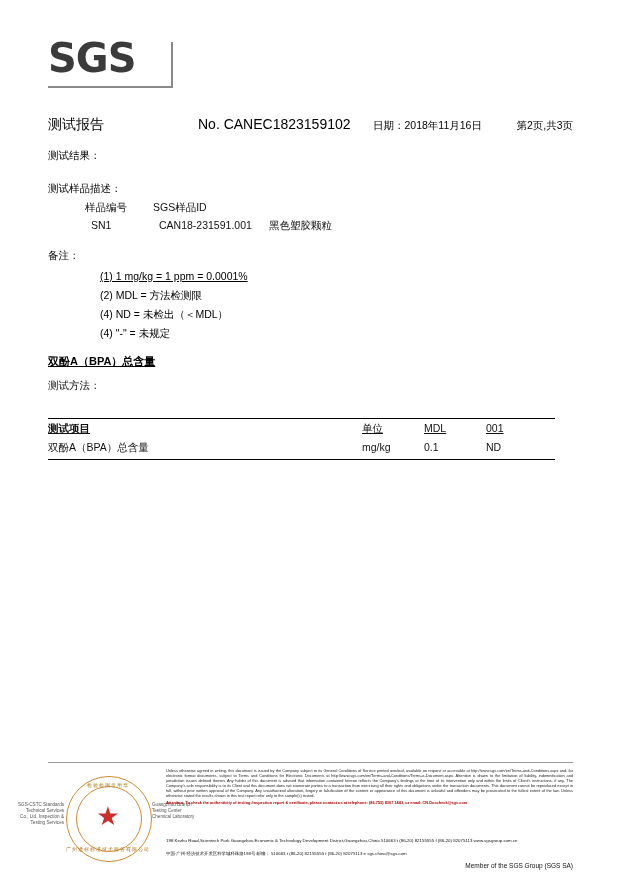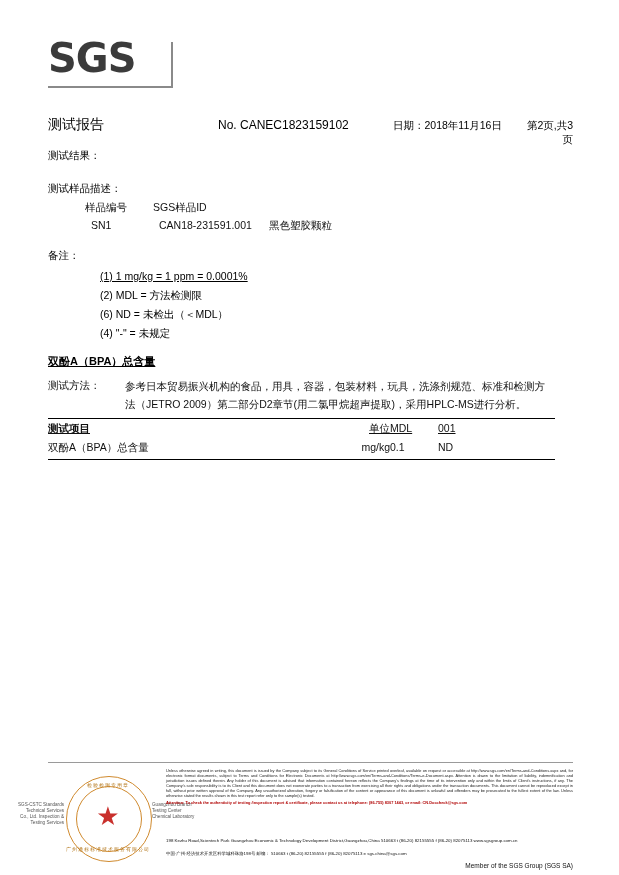--- a/index.html
+++ b/index.html
@@ -62,24 +62,23 @@
     width: 525px;
     display: flex;
     align-items: baseline;
   }
   .doc-title {
     font-size: 14px;
     color: #000;
     width: 150px;
   }
   .doc-no {
-    font-size: 12px;
+    font-size: 14px;
     color: #000;
     width: 175px;
-    margin-left: 20px;
   }
   .doc-date {
     font-size: 10.5px;
     color: #000;
     width: 130px;
   }
   .doc-page {
     font-size: 10.5px;
     color: #000;
     text-align: right;
@@ -157,22 +156,22 @@
   }
   .res-row {
     position: absolute;
     left: 48px;
     top: 441px;
     width: 507px;
     font-size: 10.5px;
     display: flex;
   }
   .rc-item { width: 280px; }
-  .rc-unit { width: 62px; text-align: right; }
-  .rc-mdl  { width: 48px; text-align: left; }
+  .rc-unit { width: 62px; text-align: left; margin-left: 34px; }
+  .rc-mdl  { width: 62px; text-align: left; }
   .rc-val  { width: 60px; text-align: left; }
   .res-head .rc-item, .res-head .rc-unit, .res-head .rc-mdl, .res-head .rc-val {
     text-decoration: underline;
   }
   .res-head .rc-item { text-decoration: underline; font-weight: bold; }
   .hline {
     position: absolute;
     left: 48px;
     width: 507px;
     height: 1px;
@@ -299,26 +298,25 @@
   </div>
   <div class="tbl-row">
     <div class="c-no">SN1</div>
     <div class="c-id">CAN18-231591.001</div>
     <div class="c-desc">黑色塑胶颗粒</div>
   </div>
 
   <div class="block label-l1 t-remark">备注：</div>
   <div class="block note n1">(1) 1 mg/kg = 1 ppm = 0.0001%</div>
   <div class="block note n2">(2) MDL = 方法检测限</div>
-  <div class="block note n3">(6) ND = 未检出（＜MDL）</div>
+  <div class="block note n3">(4) ND = 未检出（＜MDL）</div>
   <div class="block note n4">(4) "-" = 未规定</div>
 
   <div class="sec-title">双酚A（BPA）总含量</div>
   <div class="method-label">测试方法：</div>
-  <div class="method-text">参考日本贸易振兴机构的食品，用具，容器，包装材料，玩具，洗涤剂规范、标准和检测方法（JETRO 2009）第二部分D2章节(用二氯甲烷超声提取)，采用HPLC-MS进行分析。</div>
 
   <div class="hline" style="top:418px;"></div>
   <div class="res-head">
     <div class="rc-item">测试项目</div>
     <div class="rc-unit">单位</div>
     <div class="rc-mdl">MDL</div>
     <div class="rc-val">001</div>
   </div>
   <div class="res-row">
     <div class="rc-item">双酚A（BPA）总含量</div>

